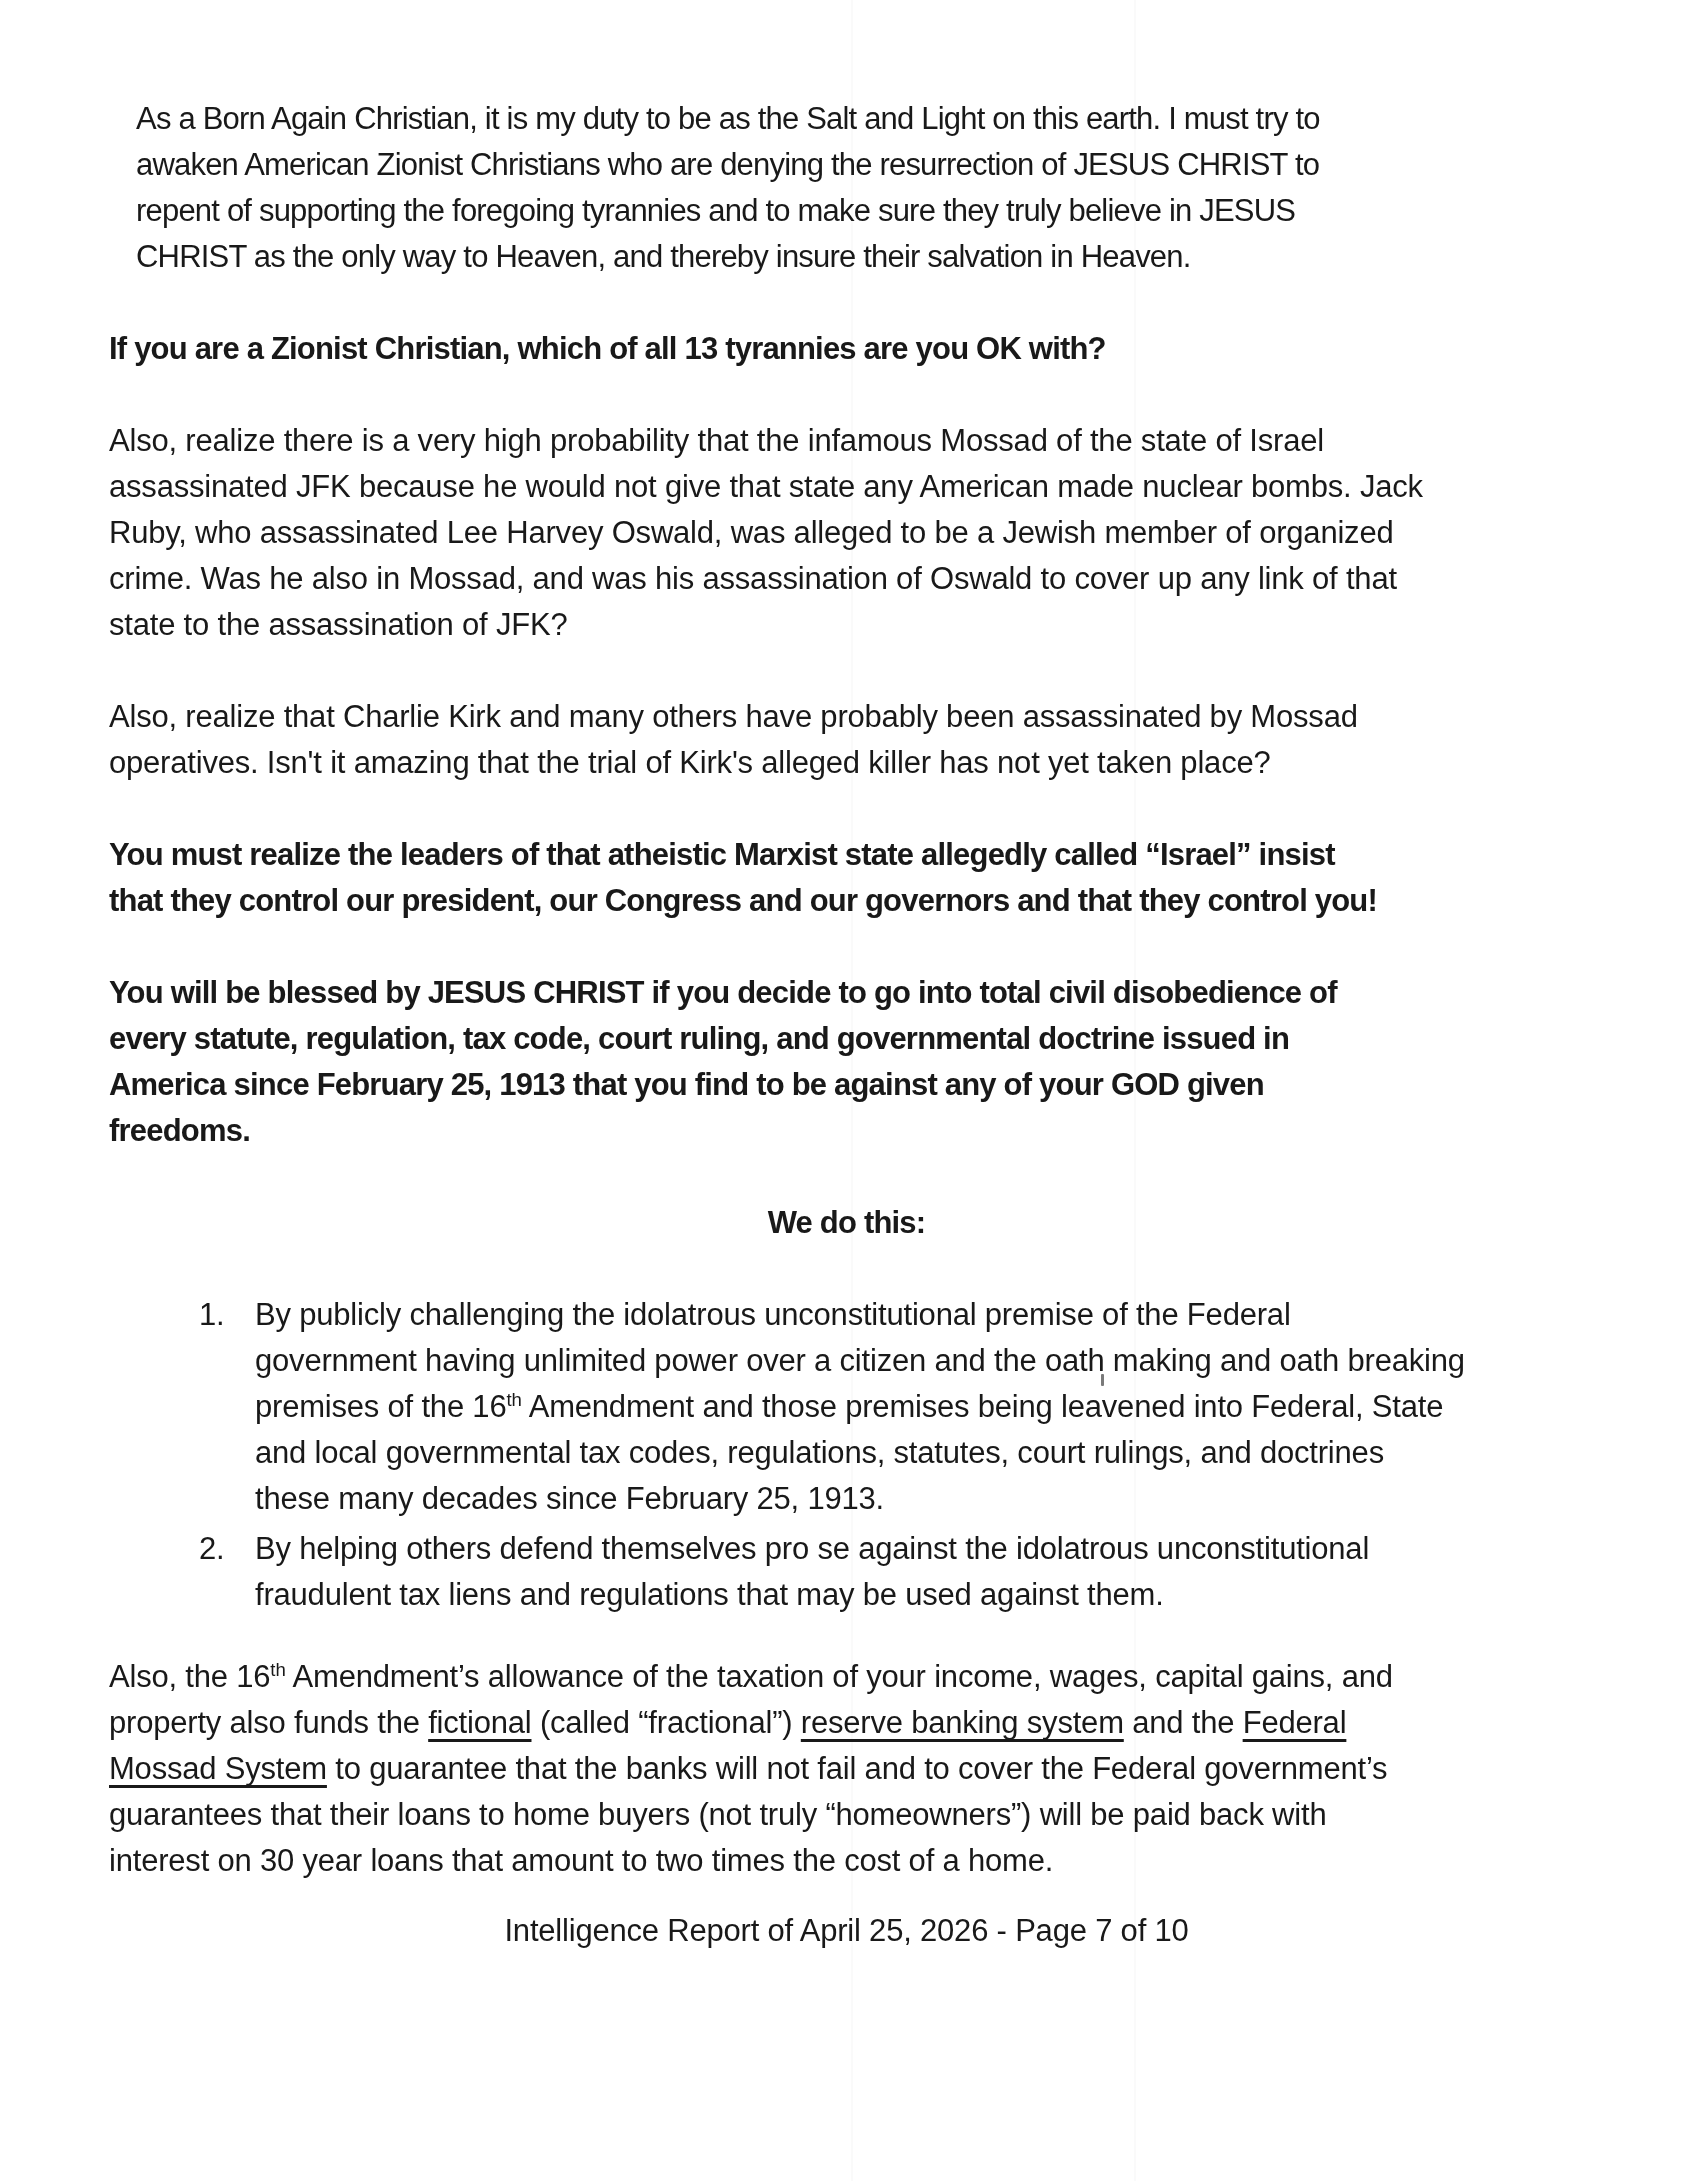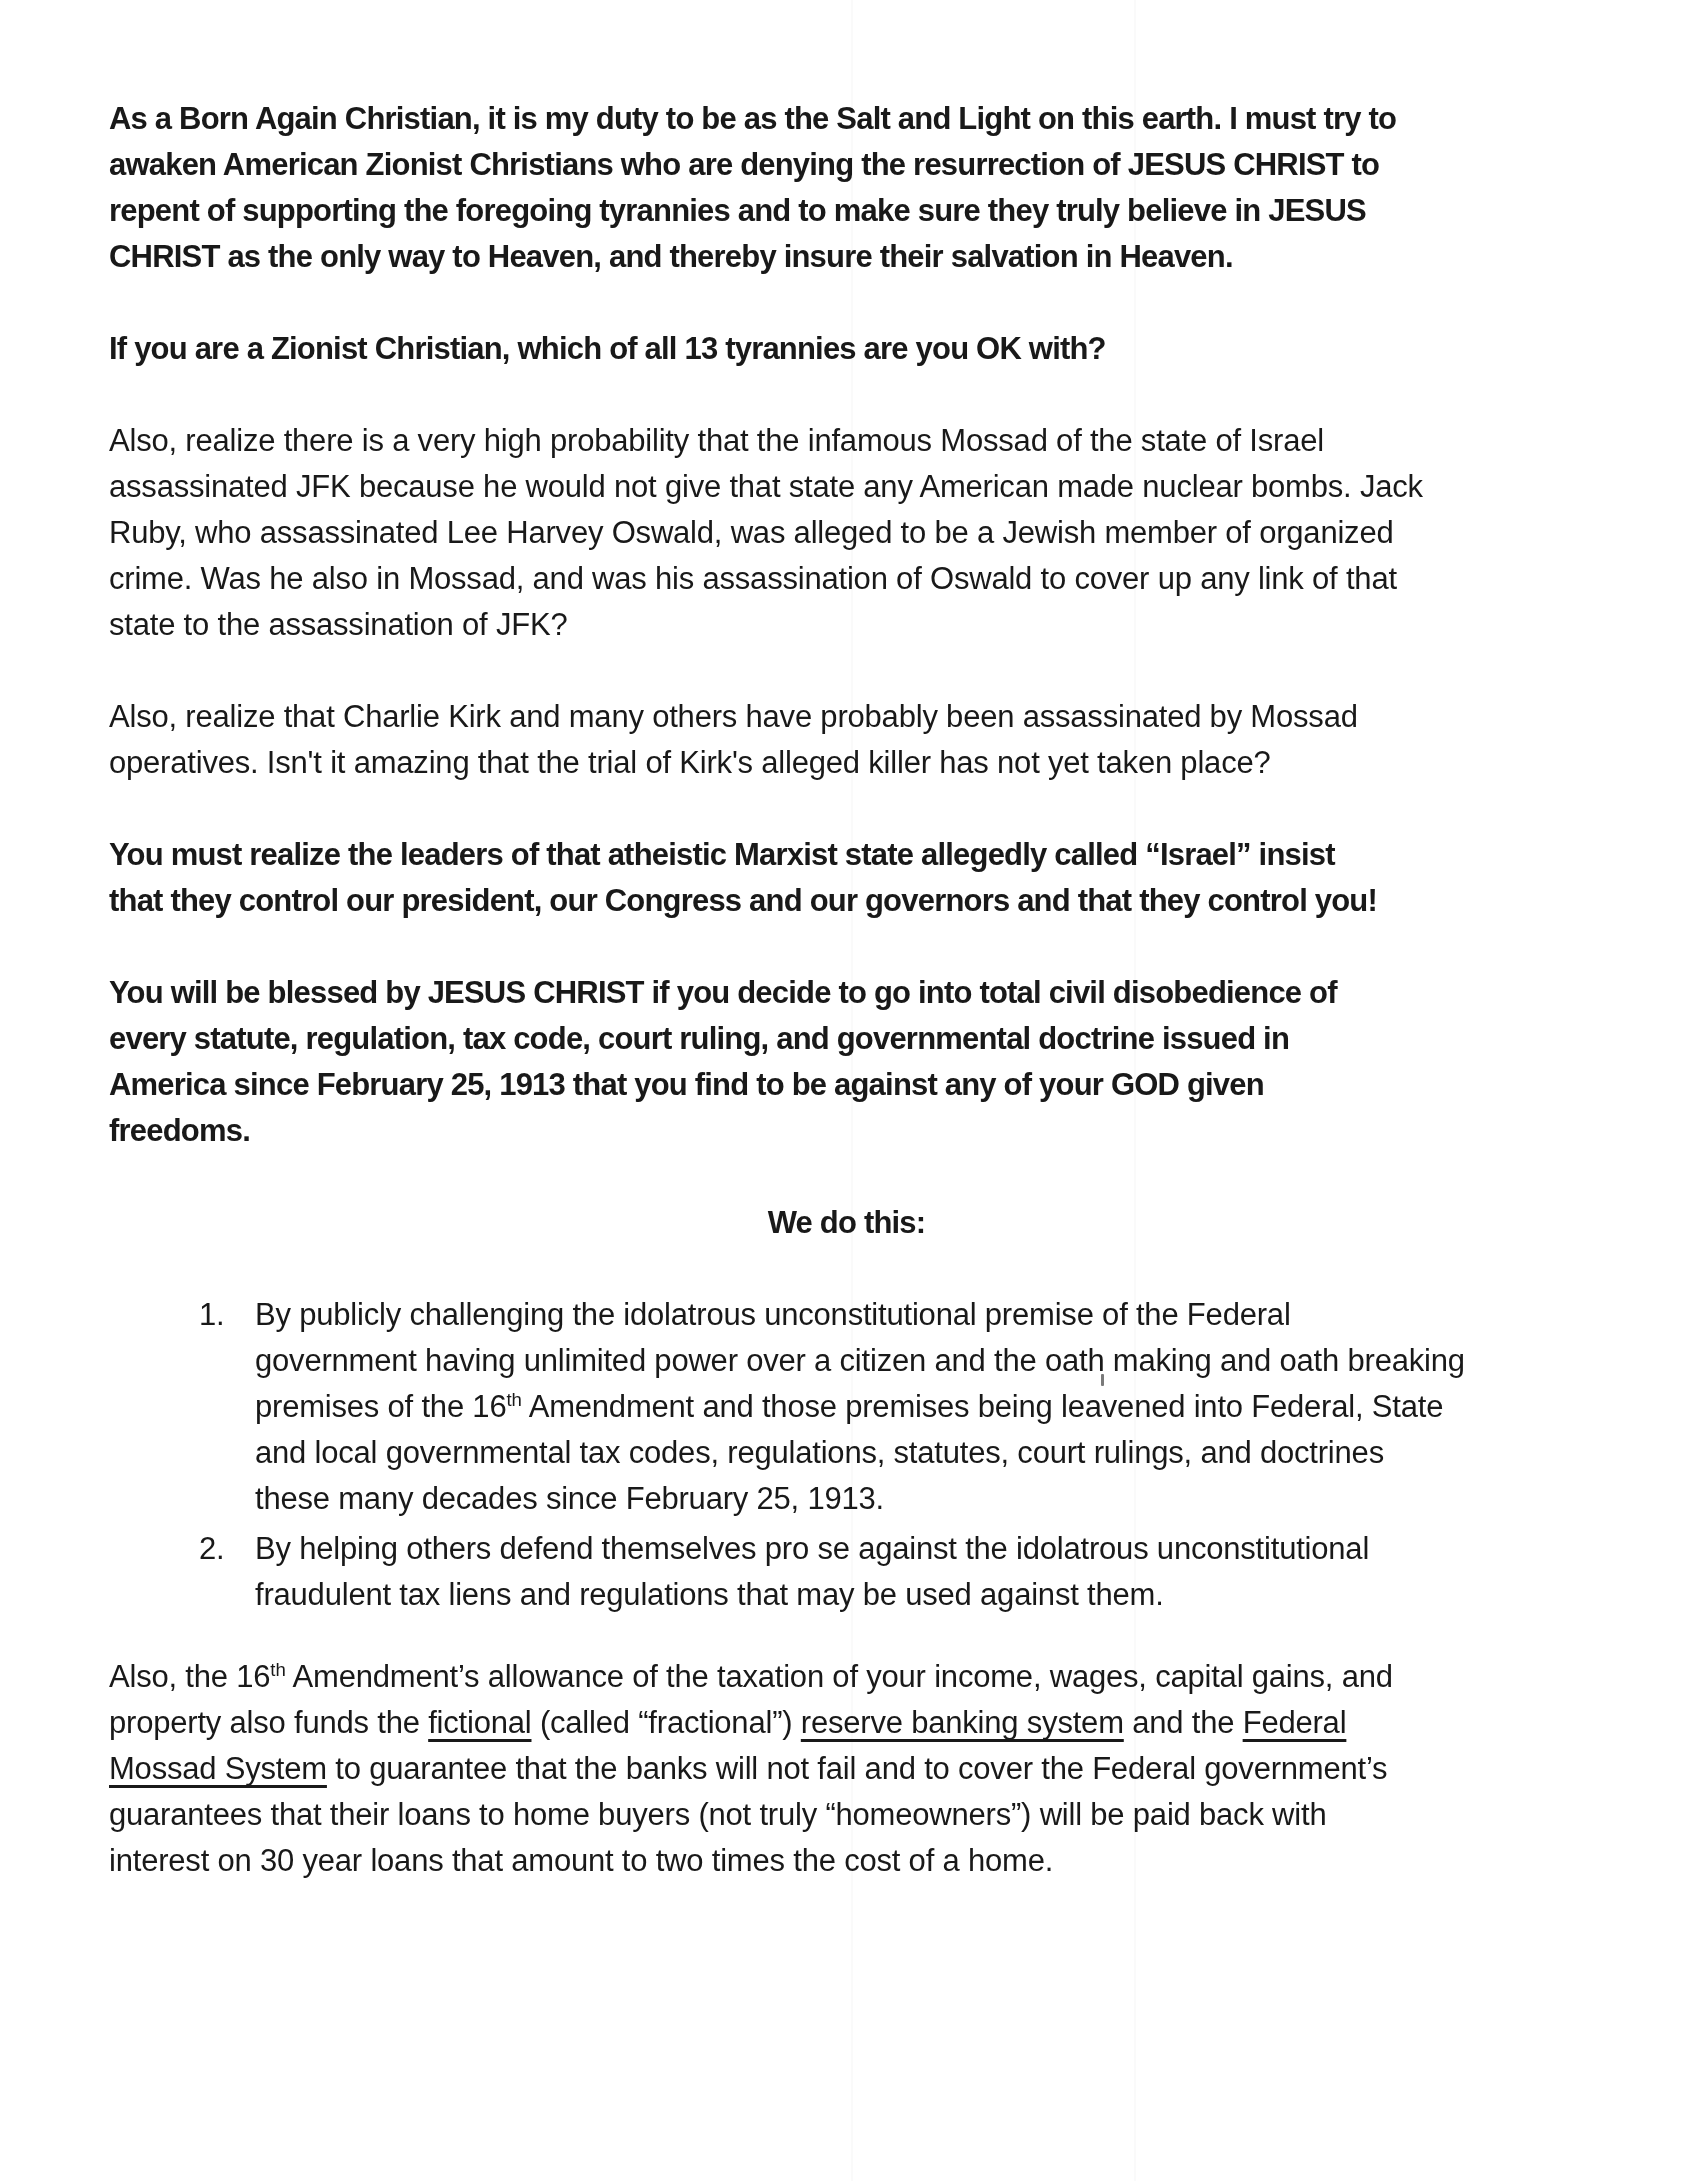--- a/index.html
+++ b/index.html
@@ -15,22 +15,23 @@
     position:absolute;left:109px;top:96px;width:1475px;
   }
   .para{
     font-size:31px;
     line-height:46px;
     letter-spacing:-0.2px;
     white-space:pre;
     margin:0 0 46px 0;
   }
   .bold{
-    font-weight:bold;
+    font-weight:normal;
     letter-spacing:-0.8px;
+    margin-left:27px;
   }
   .bu{
     font-weight:bold;
     letter-spacing:-0.8px;
     text-decoration-thickness:3px;
     text-underline-offset:7px;
   }
   .center{text-align:center;}
   .we-do-this{}
   .u{
@@ -138,16 +139,17 @@
 fraudulent tax liens and regulations that may be used against them.</span></span>
       </div>
     </div>
 
     <p class="para amendment"><span>Also, the 16</span><sup>th</sup><span> Amendment’s allowance of the taxation of your income, wages, capital gains, and
 property also funds the </span><span class="u">fictional</span><span> (called “fractional”) </span><span class="u">reserve banking system</span><span> and the </span><span class="u">Federal</span><span>
 </span><span class="u">Mossad System</span><span> to guarantee that the banks will not fail and to cover the Federal government’s
 guarantees that their loans to home buyers (not truly “homeowners”) will be paid back with
 interest on 30 year loans that amount to two times the cost of a home.</span></p>
 
+    <p class="footer">Intelligence Report of April 25, 2026 - Page 7 of 10</p>
 
   </div>
 </div>
 
 
 </body></html>

